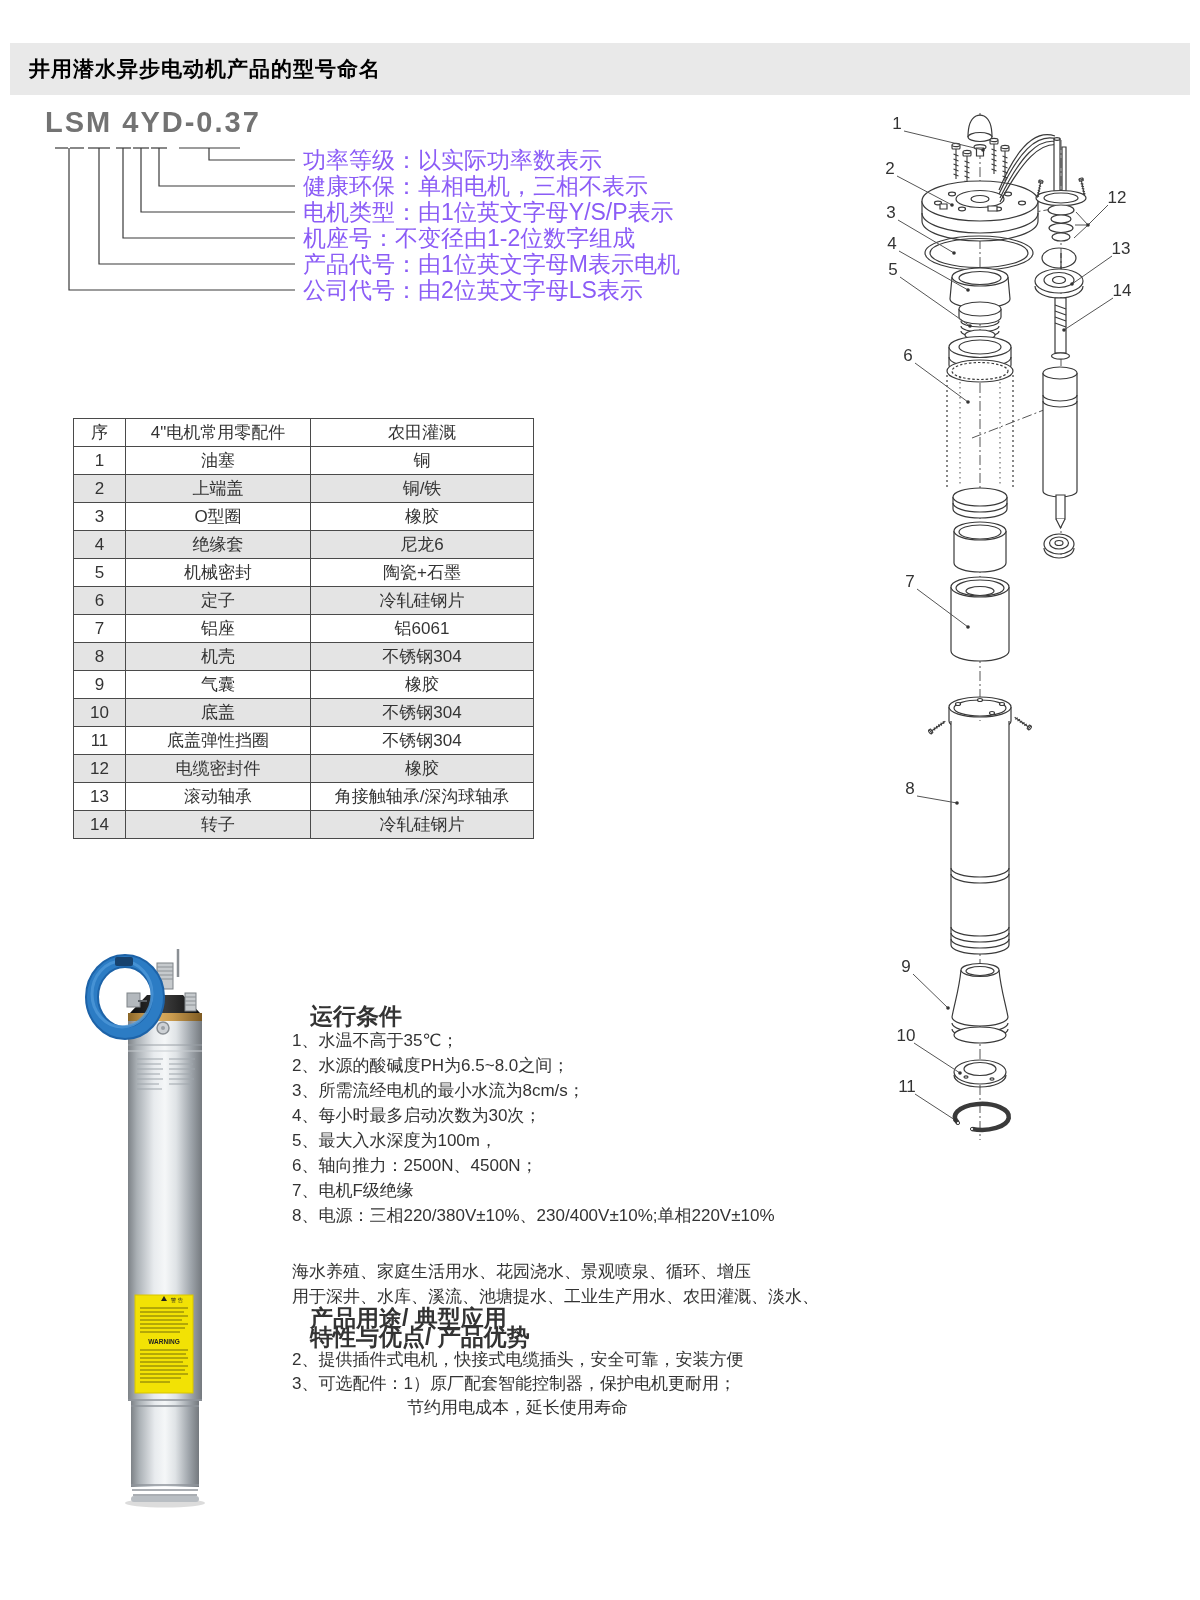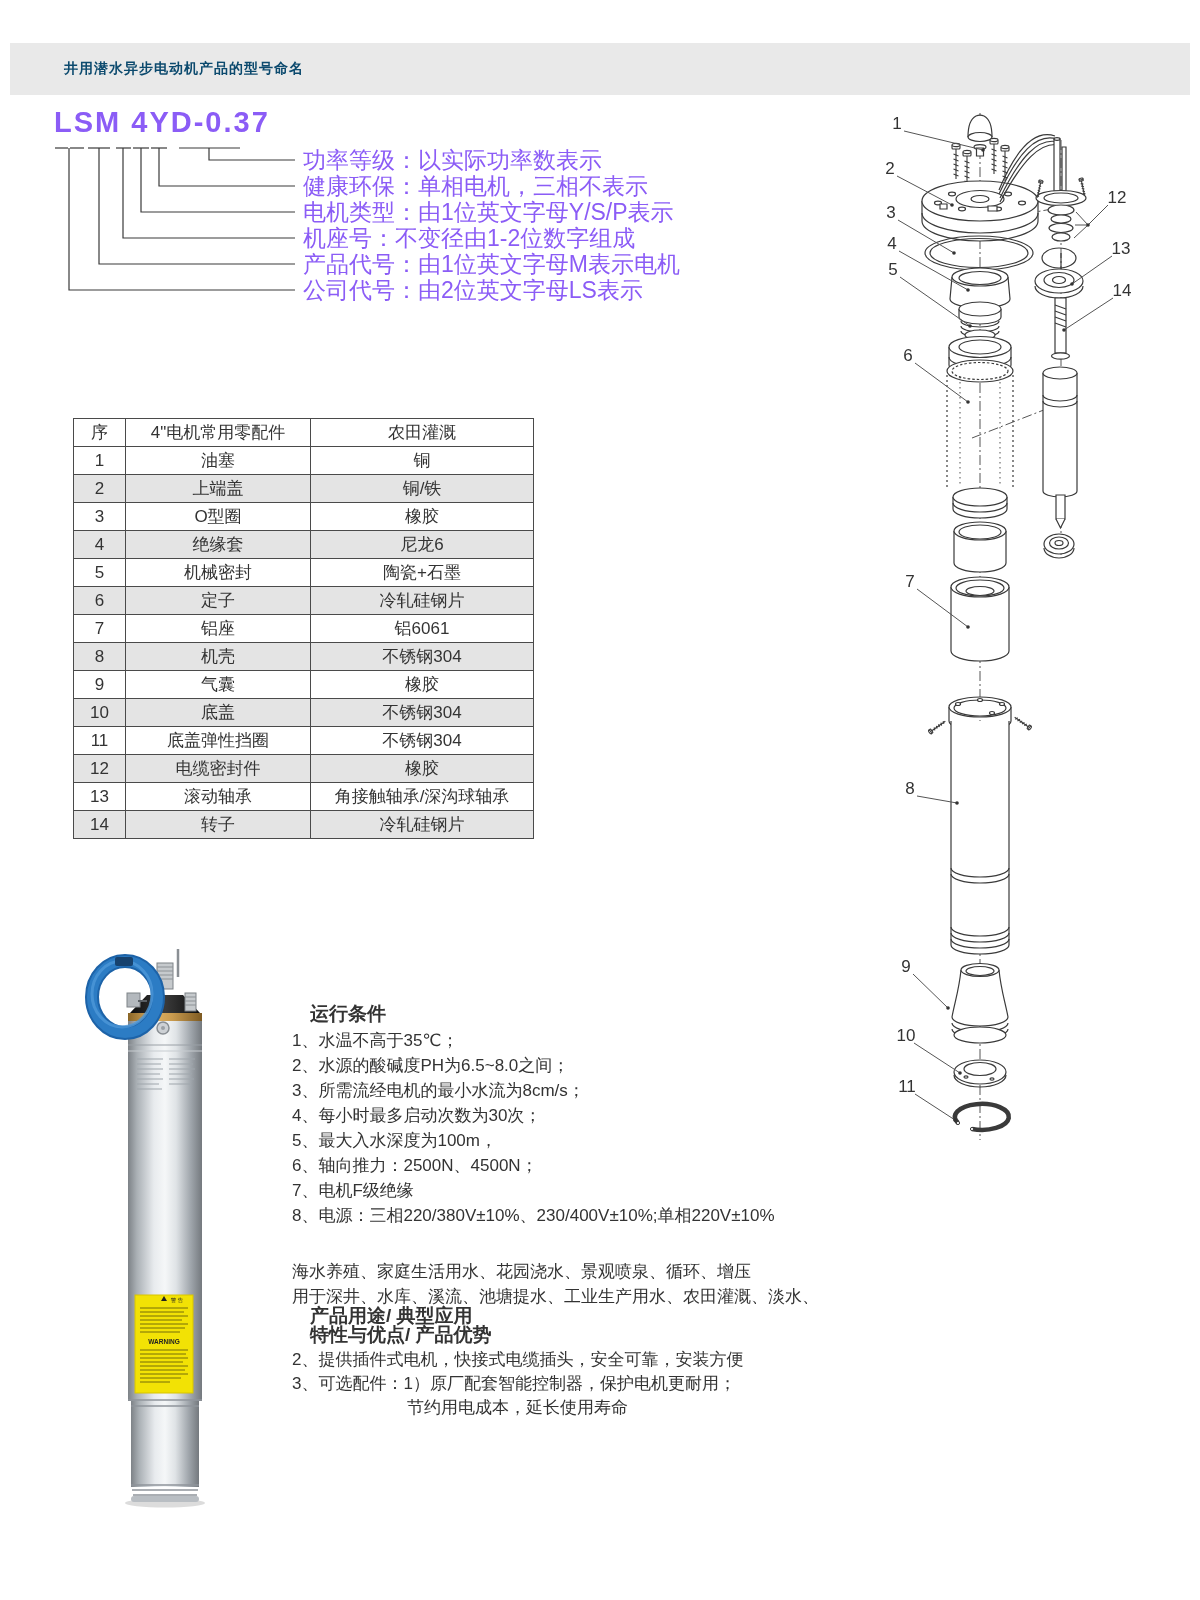--- a/index.html
+++ b/index.html
@@ -1,35 +1,35 @@
 <!DOCTYPE html>
 <html><head>
 <meta charset="utf-8">
 <style>
   html,body{margin:0;padding:0;background:#ffffff;}
   body{font-family:"Liberation Sans","DejaVu Sans",sans-serif;color:#2f2f2f;}
   .page{position:relative;width:1200px;height:1600px;background:#fff;overflow:hidden;}
 
   .header-bar{position:absolute;left:10px;top:43px;width:1180px;height:52px;background:#e9e9e9;display:flex;align-items:center;}
-  .header-title{margin-left:54px;font-size:14px;font-weight:bold;color:#0c4a6e;letter-spacing:1px;white-space:nowrap;}
-
-  .model-code{position:absolute;left:54px;top:106px;font-size:29px;font-weight:bold;letter-spacing:2px;color:#8b5cf6;white-space:nowrap;}
+  .header-title{margin-left:19px;font-size:21px;font-weight:bold;color:#000000;letter-spacing:1px;white-space:nowrap;}
+
+  .model-code{position:absolute;left:45px;top:106px;font-size:29px;font-weight:bold;letter-spacing:2px;color:#737373;white-space:nowrap;}
   .model-lines{position:absolute;left:40px;top:140px;}
   .model-label{position:absolute;left:303px;height:22px;line-height:22px;font-size:23px;color:#8b5cf6;white-space:nowrap;}
 
   .parts-table{position:absolute;left:73px;top:418px;border-collapse:collapse;font-size:17px;color:#333;table-layout:fixed;}
   .parts-table td{border:1px solid #4a4a4a;text-align:center;padding:0;height:27px;overflow:hidden;white-space:nowrap;}
   .parts-table tr.alt{background:#e4e4e4;}
 
   .exploded{position:absolute;left:840px;top:95px;}
   .exploded path,.exploded ellipse,.exploded rect,.exploded line,.exploded circle{vector-effect:non-scaling-stroke;}
 
   .photo{position:absolute;left:85px;top:945px;}
 
-  .section-title{position:absolute;left:310px;font-size:19px;font-weight:bold;color:#333;white-space:nowrap;}
+  .section-title{position:absolute;left:310px;font-size:23px;font-weight:bold;color:#333;white-space:nowrap;}
   .tlist{position:absolute;left:292px;}
   .tline{font-size:17px;color:#333;line-height:25px;white-space:nowrap;}
   .tline.lh24{line-height:24px;}
   .pad1{padding-left:98px;}
   .pad2{padding-left:115px;}
 
   svg text{font-family:"Liberation Sans","DejaVu Sans",sans-serif;}
 </style>
 </head>
 <body>

